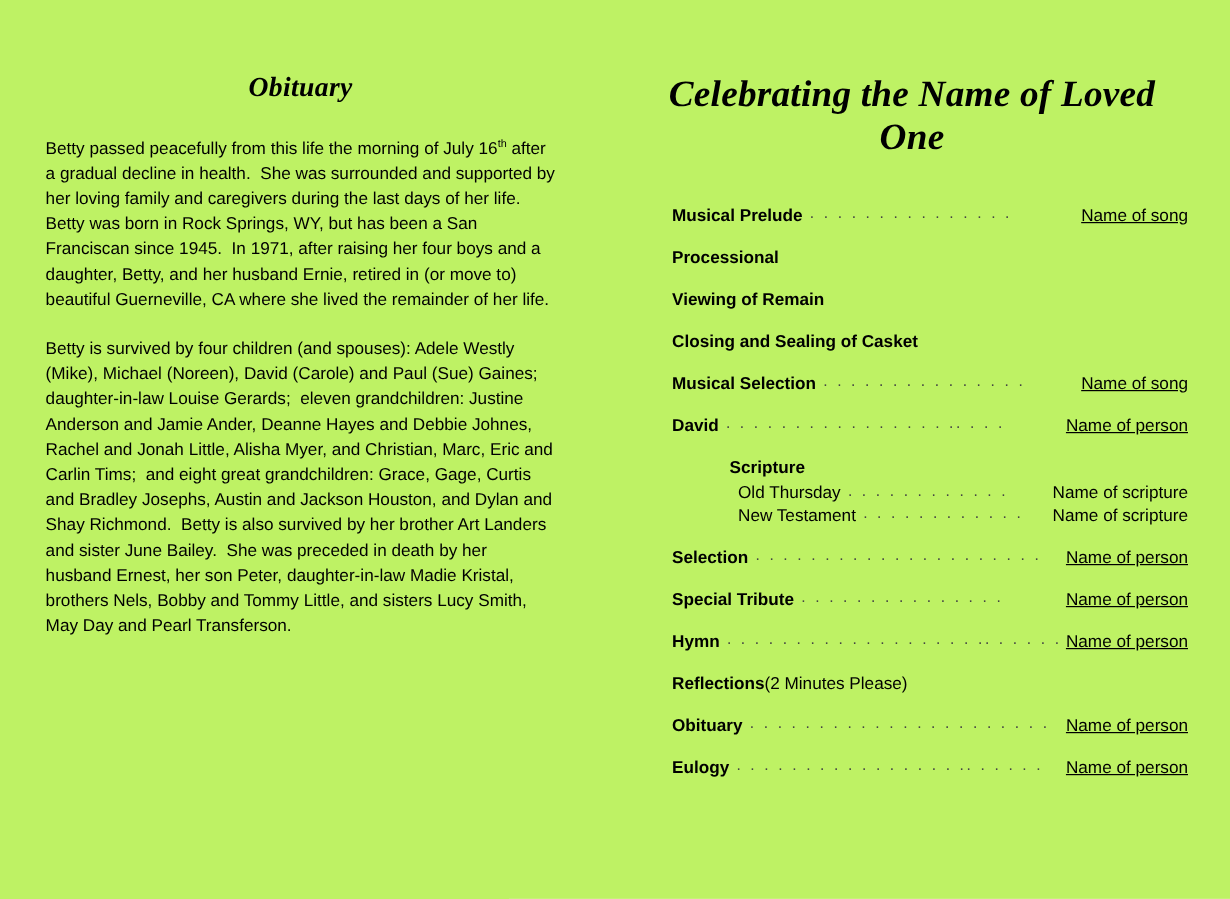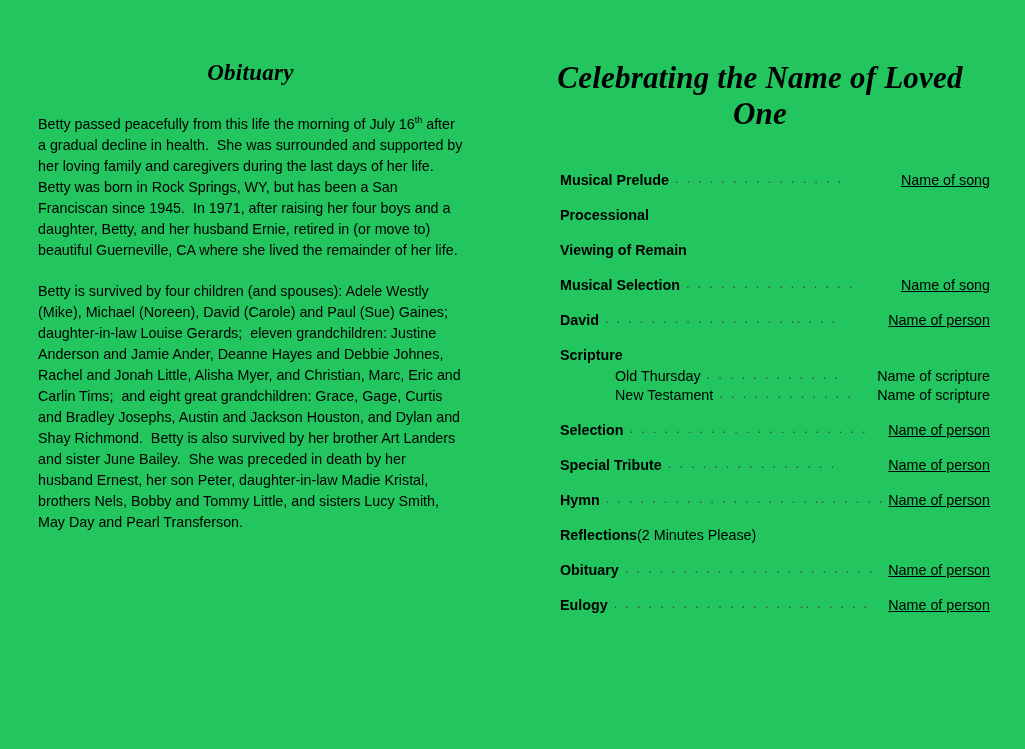--- a/index.html
+++ b/index.html
@@ -11,21 +11,21 @@
     height: 749px;
     background: #fdf6e3;
     font-family: "Liberation Sans", sans-serif;
     color: #000;
     overflow: hidden;
   }
   .page {
     position: relative;
     width: 1025px;
     height: 749px;
-    background: #22c55e;
+    background: #bef264;
   }
 
   
   .left-col {
     position: absolute;
     left: 38px;
     top: 60px;
     width: 425px;
   }
   .obit-heading {
@@ -106,20 +106,21 @@
   }
 
   
   .scripture-block {
     margin-bottom: 19px;
   }
   .scripture-head {
     font-weight: bold;
     font-size: 14.3px;
     margin-bottom: 5px;
+    margin-left: 48px;
   }
   .sub-row {
     display: flex;
     align-items: baseline;
     font-size: 14.3px;
     margin-left: 55px;
     margin-bottom: 3px;
   }
   .sub-label {
     flex: 0 0 auto;
@@ -167,20 +168,23 @@
       </div>
 
       <div class="prog-row">
         <span class="prog-label">Processional</span>
       </div>
 
       <div class="prog-row">
         <span class="prog-label">Viewing of Remain</span>
       </div>
 
+      <div class="prog-row">
+        <span class="prog-label">Closing and Sealing of Casket</span>
+      </div>
 
       <div class="prog-row">
         <span class="prog-label">Musical Selection</span>
         <span class="prog-dots">. . . . . . . . . . . . . . .</span>
         <span class="prog-value">Name of song</span>
       </div>
 
       <div class="prog-row">
         <span class="prog-label">David</span>
         <span class="prog-dots">. . . . . . . . . . . . . . . . .. . . .</span>

